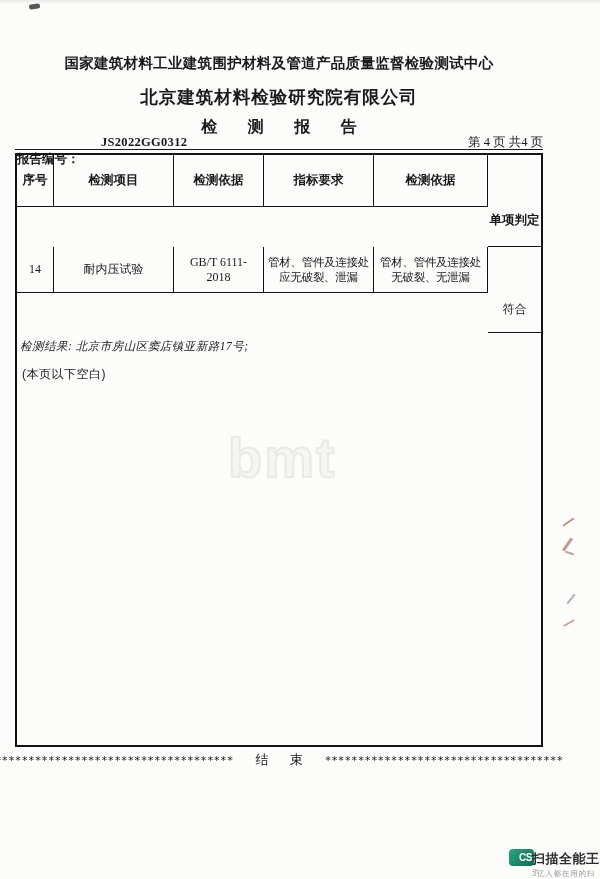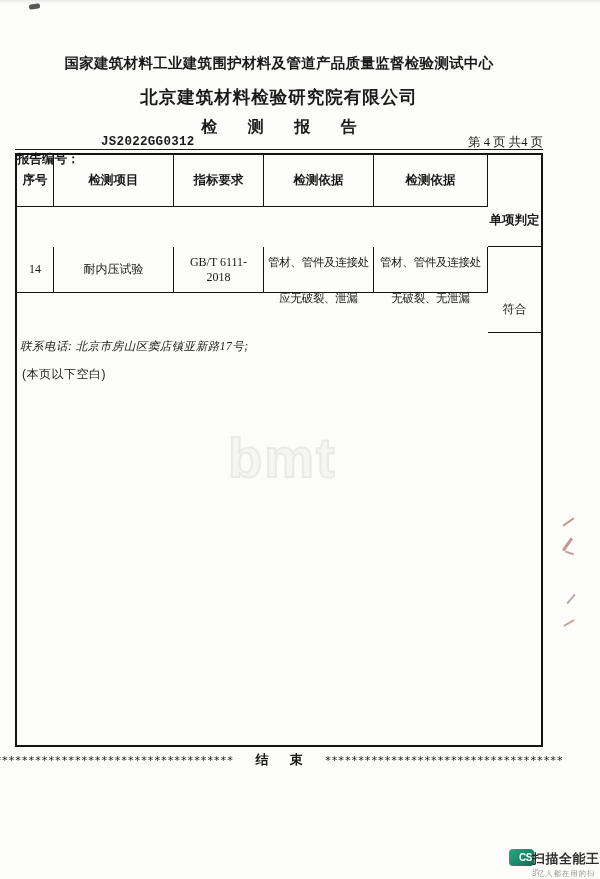--- a/index.html
+++ b/index.html
@@ -20,52 +20,52 @@
   
   .hdr{position:absolute;left:15px;width:528px;text-align:center;
        font-family:"Liberation Sans","DejaVu Sans",sans-serif;font-weight:bold;}
   .hdr.line1{top:54px;font-size:14.5px;letter-spacing:0.3px;}
   .hdr.line2{top:85px;font-size:17.5px;letter-spacing:1px;}
   .hdr.title{top:117px;font-size:16px;letter-spacing:13px;text-indent:13px;}
   
   .meta-label{position:absolute;left:17px;top:135px;font-size:12.5px;font-weight:bold;
               font-family:"Liberation Sans","DejaVu Sans",sans-serif;margin-top:16px;}
   .meta-value{position:absolute;left:101px;top:135px;font-size:12.5px;font-weight:bold;
-              font-family:Liberation Mono, monospace;letter-spacing:0.3px;}
+              font-family:Liberation Serif, serif;letter-spacing:0.3px;}
   .meta-page{position:absolute;right:57px;top:134px;font-size:12.5px;}
   .meta-rule{position:absolute;left:15px;top:149px;width:528px;border-top:1.5px solid #1a1a1a;}
   
   .doc-box{position:absolute;left:15px;top:153px;width:524px;height:590px;
            border:2px solid #141414;background:transparent;}
   .grid{display:grid;grid-template-columns:37px 120px 90px 110px 114px 1fr;}
   .cell{border-right:1.5px solid #141414;border-bottom:1.5px solid #141414;
         display:flex;flex-direction:column;justify-content:center;align-items:center;
         text-align:center;padding:1px 1px;box-sizing:border-box;}
   .cell.last{border-right:none;margin-top:40px;}
   .cell.th{height:52px;font-family:"Liberation Sans","DejaVu Sans",sans-serif;
            font-weight:bold;font-size:12.5px;}
   .cell.td{height:46px;font-size:12px;line-height:15px;}
-  .cell .tight{font-size:11.5px;letter-spacing:-0.3px;white-space:nowrap;margin-top:21px;}
+  .cell .tight{font-size:11.5px;letter-spacing:-0.3px;white-space:nowrap;}
   
   .notes{padding:6px 3px 0 3px;font-size:11.5px;line-height:14.5px;
          font-style:italic;letter-spacing:0.5px;}
   .blank-note{margin-top:13px;font-style:normal;font-size:12px;letter-spacing:0.5px;
               font-family:"Liberation Sans","DejaVu Sans",sans-serif;padding-left:2px;}
   
   .watermark{position:absolute;left:228px;top:425px;
              font-family:"Liberation Sans","DejaVu Sans",sans-serif;
              font-weight:bold;font-size:56px;letter-spacing:2px;
              color:#f5f5f4;-webkit-text-stroke:2px #e9e9e7;
              user-select:none;pointer-events:none;}
   
   .end-line{position:absolute;left:15px;top:751px;width:528px;
             display:flex;justify-content:center;align-items:center;gap:13px;}
   .stars{font-family:"DejaVu Sans Mono","Liberation Mono",monospace;
          font-size:11px;letter-spacing:0;white-space:nowrap;color:#161616;}
-  .end-label{font-size:13px;letter-spacing:9px;text-indent:9px;white-space:nowrap;color:#161616;font-weight:bold;}
+  .end-label{font-size:13px;letter-spacing:9px;text-indent:9px;white-space:nowrap;color:#161616;}
   
   .speck{position:absolute;left:29px;top:4px;width:11px;height:5px;background:#3a3a3a;
          border-radius:2px;transform:rotate(-8deg);opacity:.85;}
   .edge-mark{position:absolute;border-top:2.5px solid rgba(146,62,34,0.55);}
   .edge-mark.m1{left:562px;top:521px;width:13px;transform:rotate(-35deg);}
   .edge-mark.m2{left:560px;top:543px;width:15px;transform:rotate(-55deg);
                 border-top-width:3px;border-top-color:rgba(130,55,40,0.5);}
   .edge-mark.m3{left:565px;top:552px;width:9px;transform:rotate(20deg);
                 border-top-color:rgba(120,60,60,0.45);}
   .edge-mark.m4{left:565px;top:598px;width:12px;transform:rotate(-50deg);
@@ -100,22 +100,22 @@
   <span class="meta-label">报告编号：</span>
   <span class="meta-value">JS2022GG0312</span>
   <span class="meta-page">第 4 页 共4 页</span>
   <div class="meta-rule"></div>
 
   <div class="doc-box">
     <div class="grid">
 
       <div class="cell th">序号</div>
       <div class="cell th">检测项目</div>
+      <div class="cell th">检测依据</div>
       <div class="cell th">指标要求</div>
-      <div class="cell th">检测依据</div>
       <div class="cell th">检测依据</div>
       <div class="cell th last">单项判定</div>
 
       <div class="cell td">14</div>
       <div class="cell td">耐内压试验</div>
       <div class="cell td">
         <span>GB/T 6111-</span>
         <span>2018</span>
       </div>
       <div class="cell td">
@@ -123,21 +123,21 @@
         <span class="tight">应无破裂、泄漏</span>
       </div>
       <div class="cell td">
         <span class="tight">管材、管件及连接处</span>
         <span class="tight">无破裂、无泄漏</span>
       </div>
       <div class="cell td last">符合</div>
     </div>
 
     <div class="notes">
-      <div>联系电话: 北京市房山区窦店镇亚新路17号;</div>
+      <div>检测结果: 北京市房山区窦店镇亚新路17号;</div>
       <div class="blank-note">(本页以下空白)</div>
     </div>
   </div>
 
   <div class="watermark">bmt</div>
 
   <div class="end-line">
     <span class="stars">************************************</span>
     <span class="end-label">结 束</span>
     <span class="stars">************************************</span>

